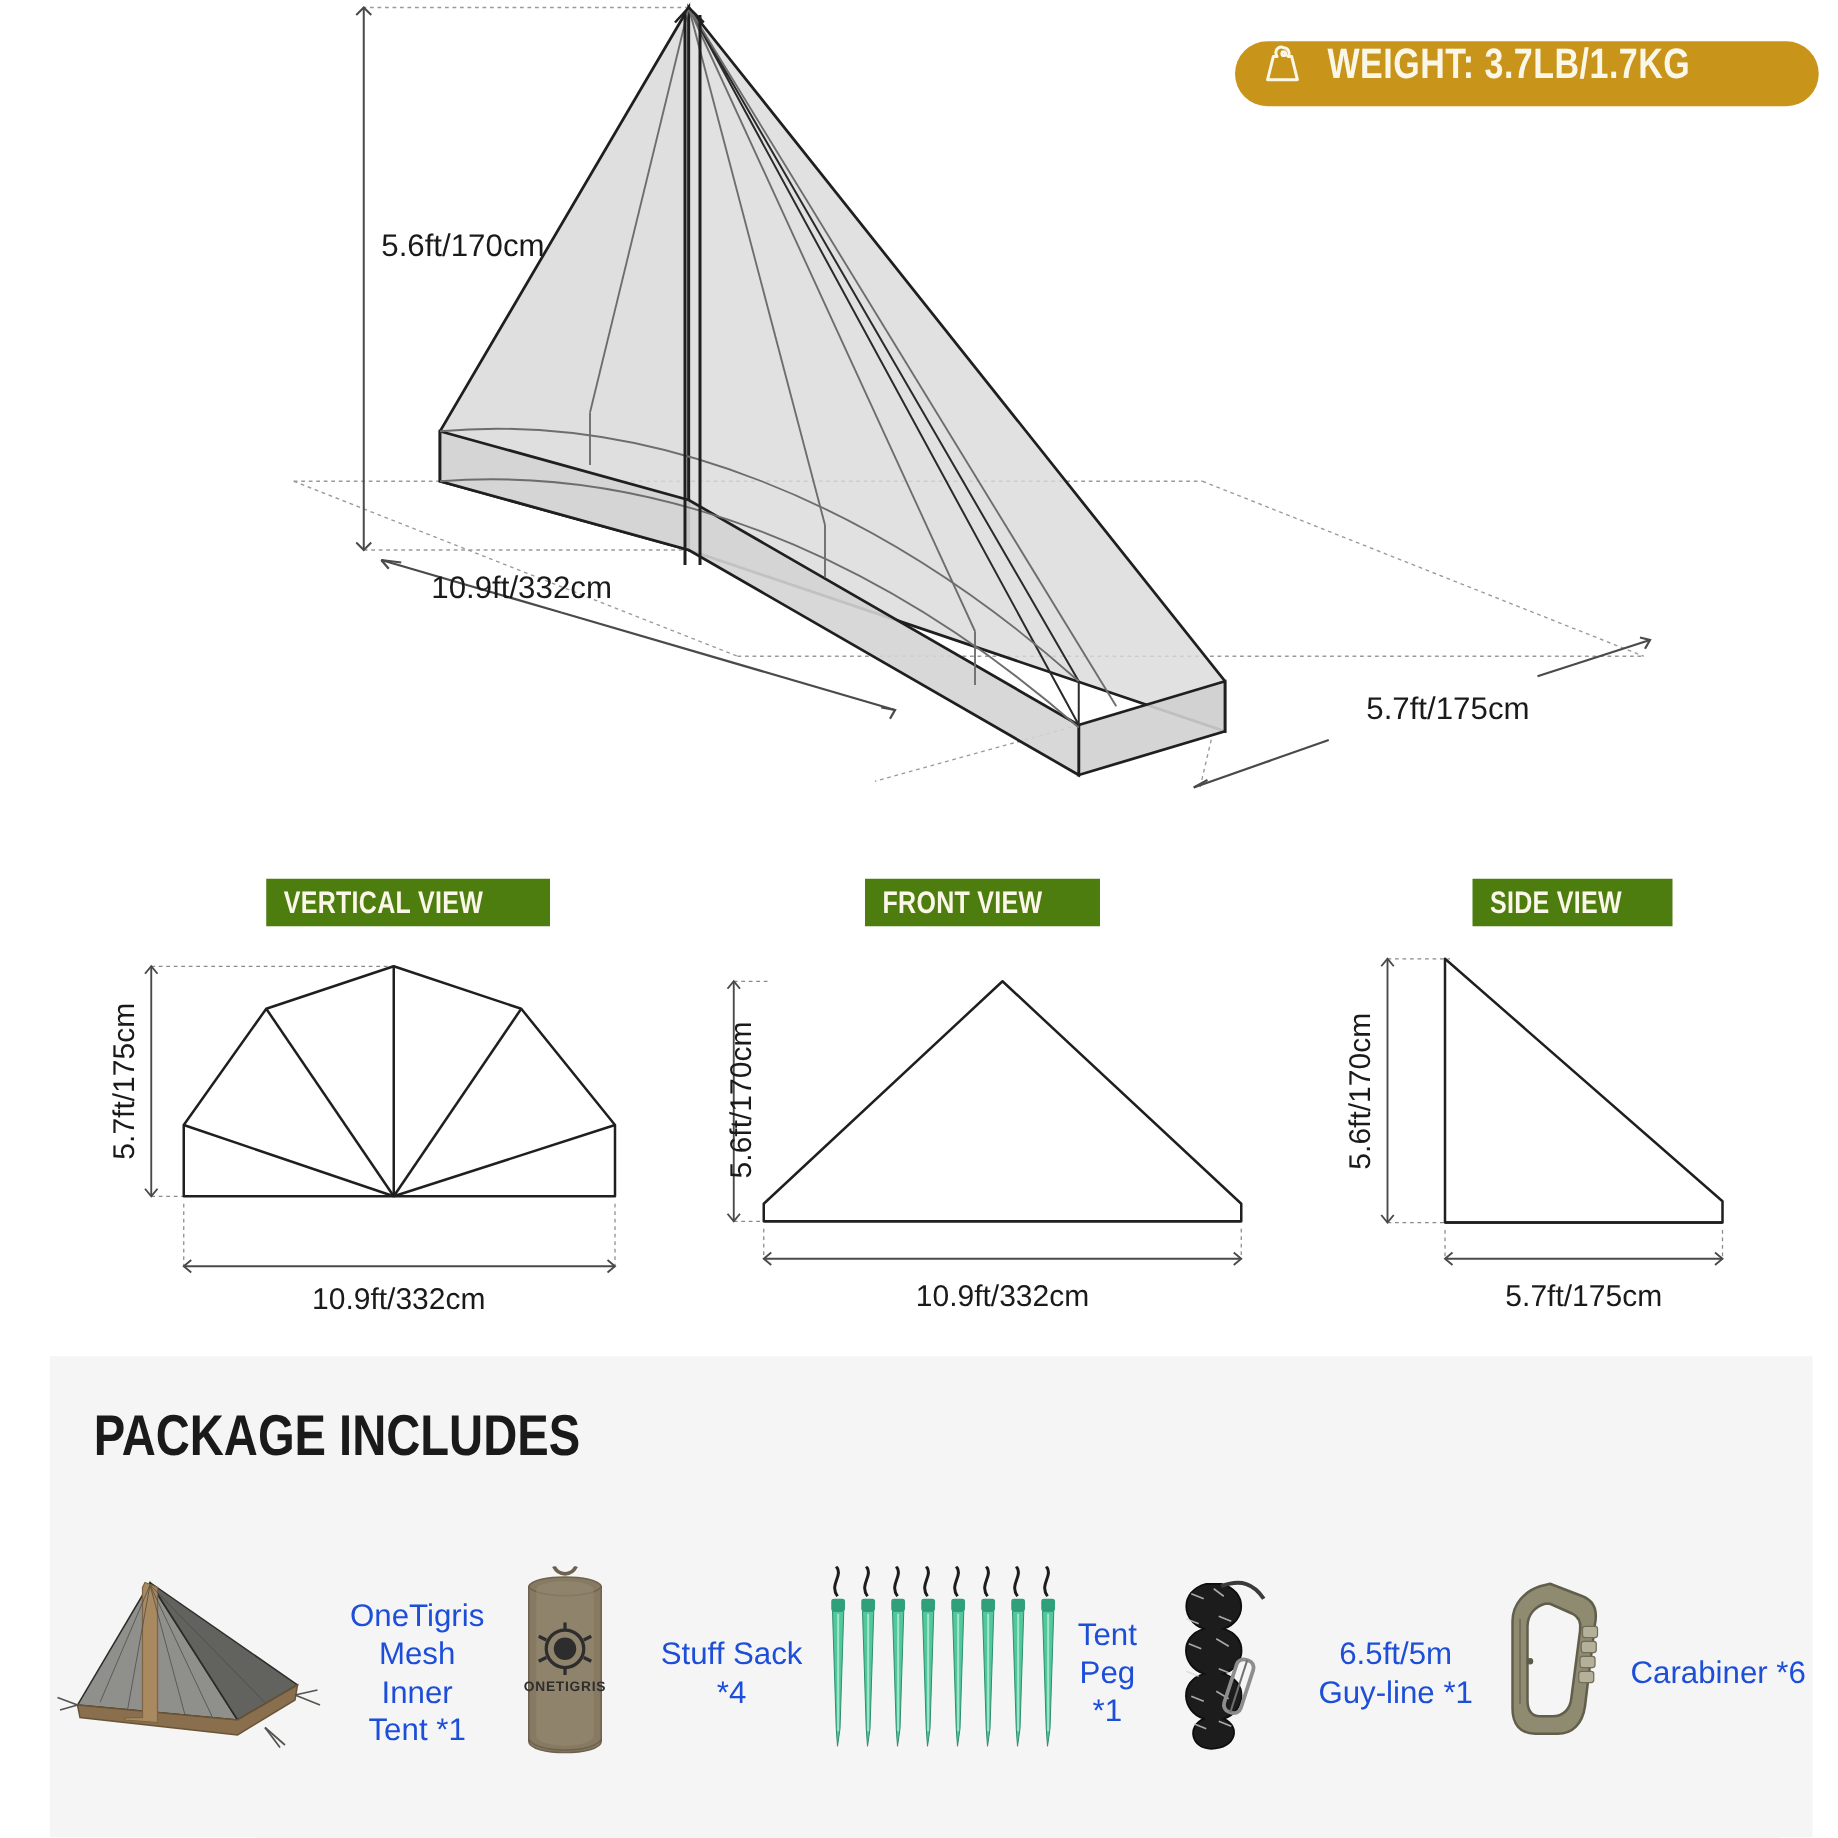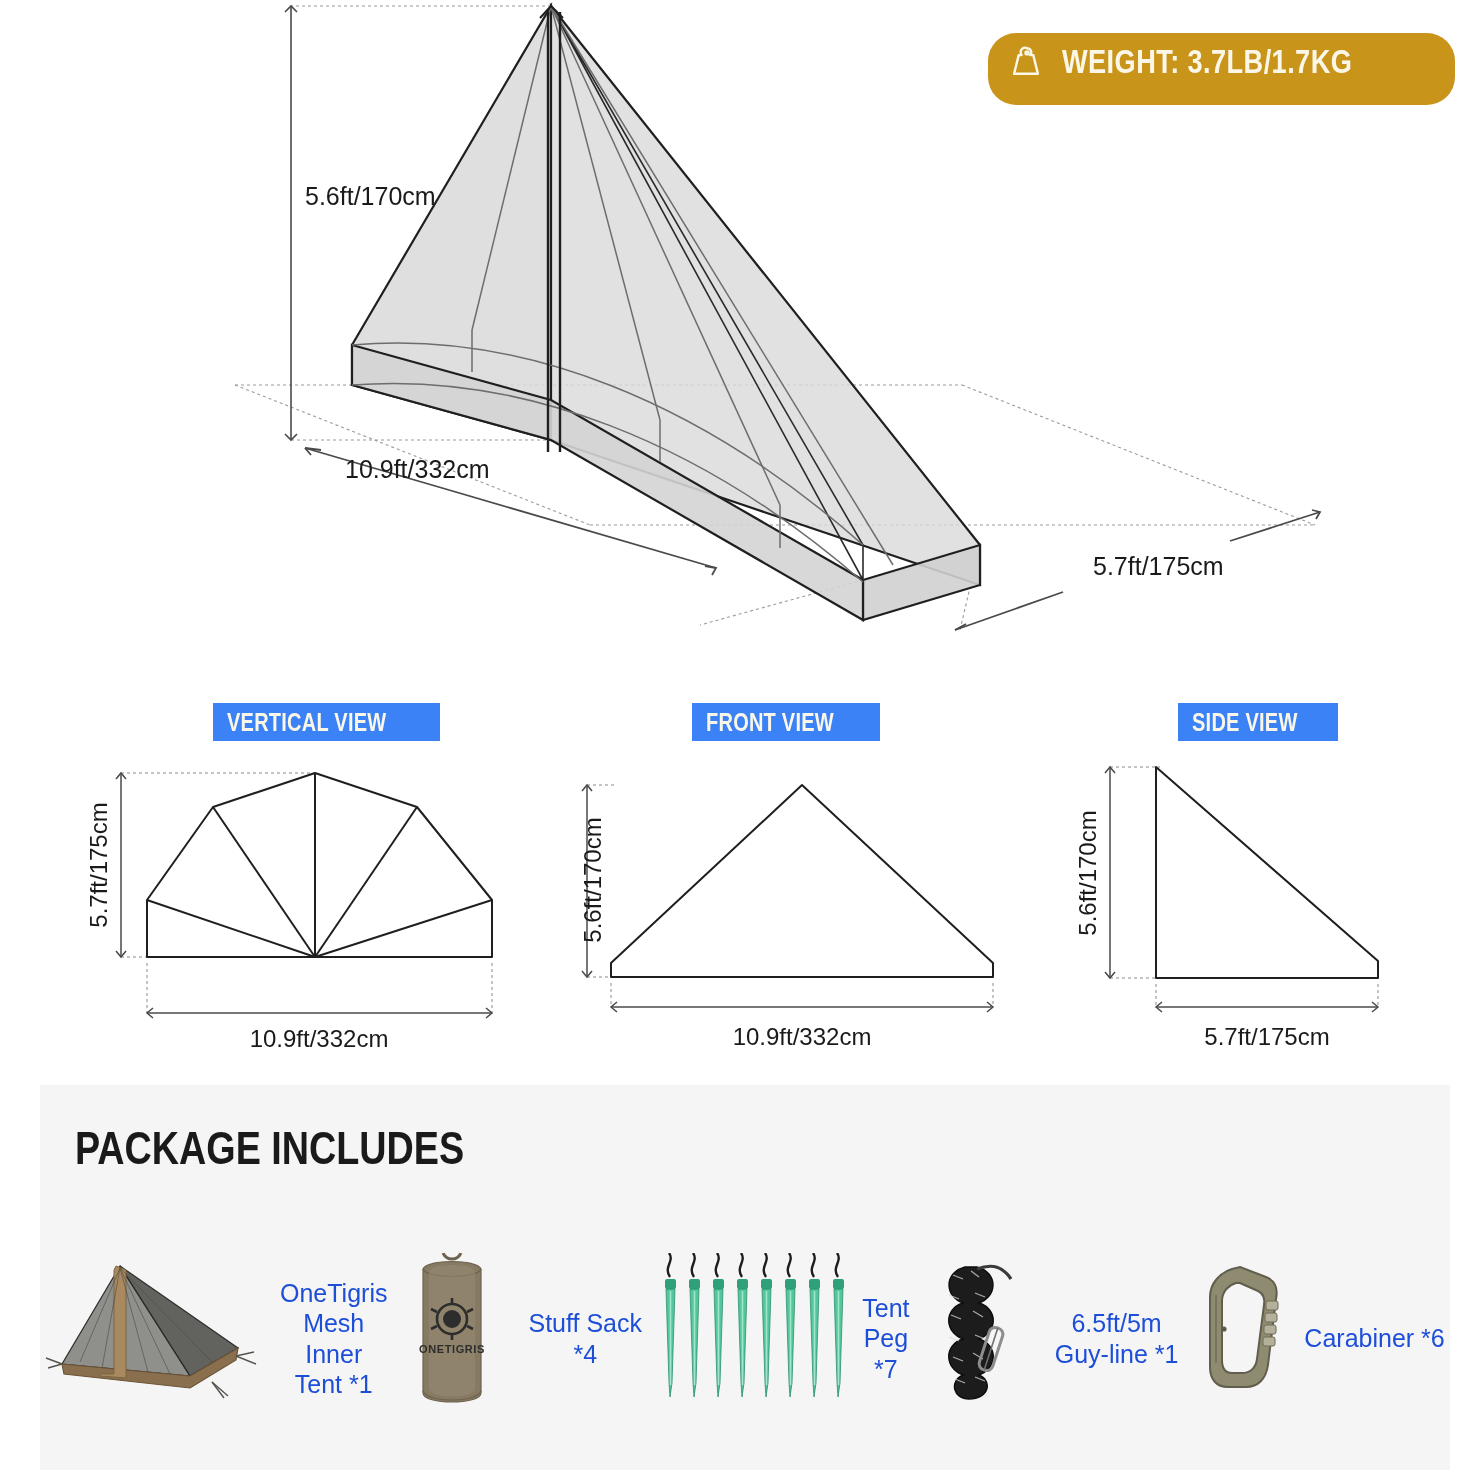--- a/index.html
+++ b/index.html
@@ -7,38 +7,38 @@
     width: 1470px; height: 1470px;
     background: #ffffff;
     font-family: "Liberation Sans", sans-serif;
     overflow: hidden;
   }
   #page { position: relative; width: 1470px; height: 1470px; background: #fff; }
 
   
   .weight-badge {
     position: absolute; left: 988px; top: 33px;
-    height: 72px; padding: 0 30px 16px 22px;
+    height: 52px; padding: 0 30px 16px 22px;
     background: #C8941A; border-radius: 28px;
     display: flex; align-items: center; gap: 18px; justify-content: center;
   }
   .weight-badge .label {
     color: #FBF7E8; font-size: 34px; font-weight: bold;
     letter-spacing: 0.5px; white-space: nowrap;
     transform: scaleX(0.80); transform-origin: left center;
     font-family: "Liberation Sans Narrow", "Liberation Sans", sans-serif;
   }
 
   
   .hero-svg { position: absolute; left: 0; top: 0; }
 
   
   .view-tag {
     position: absolute; height: 38px;
-    background: #3b82f6; display: flex; align-items: center;
+    background: #4d7c0f; display: flex; align-items: center;
     padding: 0 14px;
   }
   .view-tag span {
     color: #FBF7E8; font-size: 25px; font-weight: bold;
     letter-spacing: 0.3px; white-space: nowrap;
     transform: scaleX(0.80); transform-origin: left center;
     font-family: "Liberation Sans Narrow", "Liberation Sans", sans-serif;
   }
   #tag-vertical { left: 213px; top: 703px; }
   #tag-front    { left: 692px; top: 703px; }
@@ -319,21 +319,21 @@
             </g>
             <use href="#pegs" x="24"></use>
               <use href="#pegs" x="48"></use>
               <use href="#pegs" x="72"></use>
             <use href="#pegs" x="96"></use>
               <use href="#pegs" x="120"></use>
               <use href="#pegs" x="144"></use>
             <use href="#pegs" x="168"></use>
           </svg>
         </div>
-        <div class="pkg-label">Tent Peg *7</div>
+        <div class="pkg-label">Tent Peg *1</div>
       </div>
 
       <div class="pkg-item">
         <div class="pkg-art">
           <svg width="130" height="165" viewBox="0 0 130 165">
             <path d="M46 14 C 24 20, 26 44, 44 50 C 24 56, 26 80, 44 86
                      C 24 92, 26 116, 44 122 C 30 128, 34 146, 50 146
                      C 70 146, 74 128, 60 122 C 78 116, 80 92, 60 86
                      C 78 80, 80 56, 60 50 C 78 44, 80 20, 58 14 Z" fill="#1c1c1c" stroke="#0d0d0d" stroke-width="1.4"></path>
             <g stroke="#d8d8d8" stroke-width="1.3" opacity="0.75">

